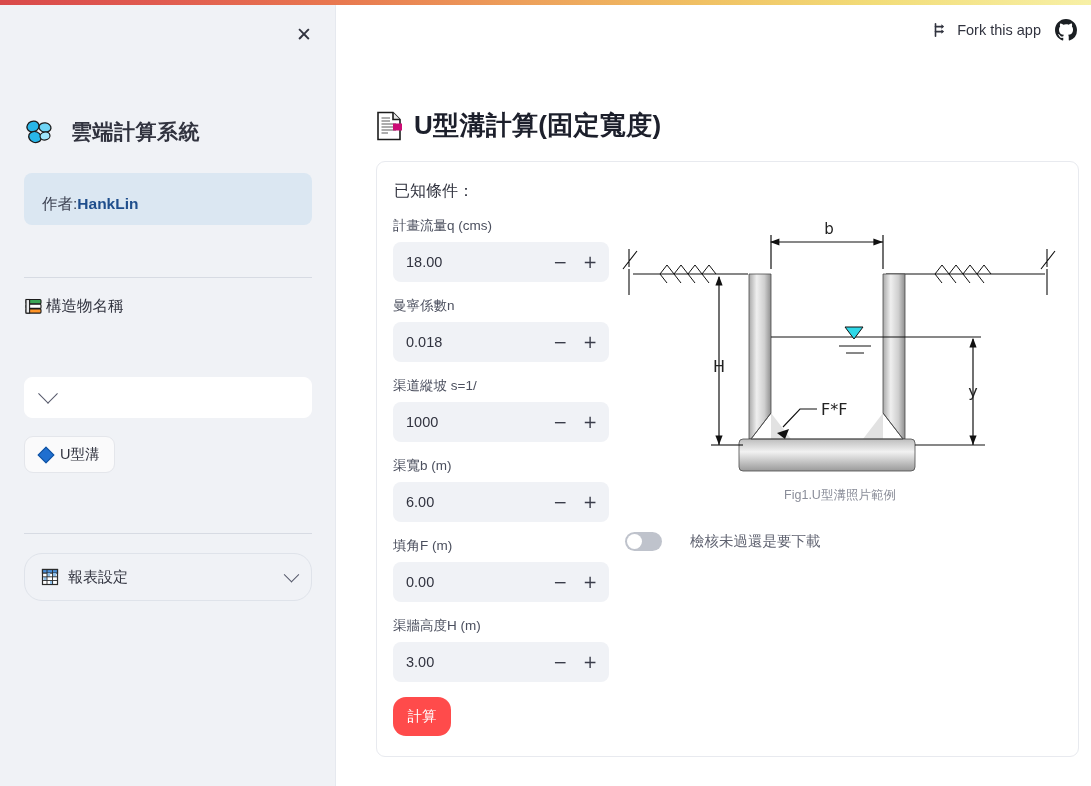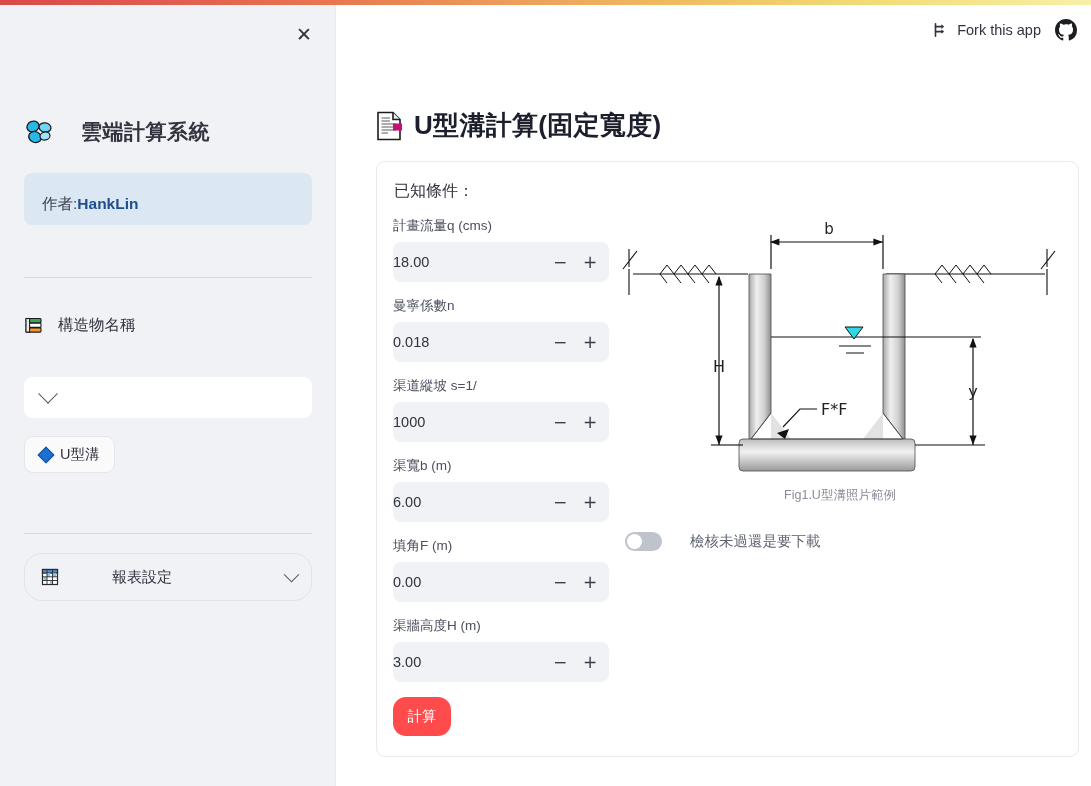--- a/index.html
+++ b/index.html
@@ -30,21 +30,21 @@
   .sidebar-close {
     position: absolute; top: 14px; right: 16px;
     width: 30px; height: 30px;
     display: flex; align-items: center; justify-content: center;
     color: #31333f; font-size: 19px; line-height: 1;
     cursor: pointer; border-radius: 4px;
     font-family: "DejaVu Sans", sans-serif;
   }
   .brand {
     position: absolute; top: 113px; left: 24px;
-    display: flex; align-items: center; gap: 27px;
+    display: flex; align-items: center; gap: 17px;
   }
   .brand-logo { width: 30px; height: 26px; flex: none; display:block; }
   .brand-title {
     font-size: 21px; font-weight: 700; color: #31333f;
     letter-spacing: 0.5px;
   }
   .author-box {
     position: absolute; top: 168px; left: 24px;
     width: 288px; height: 52px;
     background: #dbe7f2;
@@ -56,22 +56,22 @@
   .author-text b { color: #1f4e8c; font-weight: 700; }
 
   .divider {
     position: absolute; left: 24px; width: 288px; height: 1px;
     background: #d7dbe3;
   }
   .divider.d1 { top: 272px; }
   .divider.d2 { top: 528px; }
 
   .section-head {
-    position: absolute; top: 310px; left: 24px;
-    display: flex; align-items: center; gap: 15px;
+    position: absolute; top: 291px; left: 24px;
+    display: flex; align-items: center; gap: 3px;
   }
   .section-head .label { font-size: 15.5px; color: #31333f; }
   .icon-books { width: 19px; height: 19px; flex:none; display:block; }
 
   .select-box {
     position: absolute; top: 372px; left: 24px;
     width: 288px; height: 41px;
     background: #ffffff; border-radius: 8px;
     border: 1px solid #ffffff;
     display: flex; align-items: center;
@@ -103,21 +103,20 @@
 
   .expander {
     position: absolute; top: 548px; left: 24px;
     width: 288px; height: 48px;
     background: #f0f2f6;
     border: 1px solid #dfe3ea;
     border-radius: 18px;
     display: flex; align-items: center;
     padding: 0 14px 0 16px;
     cursor: pointer;
-    gap: 44px;
   }
   .expander .label { flex: 1; font-size: 15px; color: #31333f; margin-left: 9px; }
   .icon-grid { width: 18px; height: 18px; flex:none; display:block; }
   .chevron-sm {
     width: 11px; height: 11px; flex: none;
     border-right: 1.8px solid #55586a;
     border-bottom: 1.8px solid #55586a;
     transform: rotate(45deg) translate(-2px,-2px);
   }
 
@@ -162,21 +161,21 @@
   .field-label {
     font-size: 13.5px; color: #4b4f5e; margin-bottom: 7px; display: block;
   }
   .num-input {
     position: relative;
     width: 216px; height: 40px;
     background: #f0f2f6; border-radius: 8px;
     display: flex; align-items: center;
   }
   .num-value {
-    flex: 1; 
+    flex: 1; padding-left: 13px;
     font-size: 14.5px; color: #31333f;
   }
   .step-btn {
     width: 30px; height: 38px;
     display: flex; align-items: center; justify-content: center;
     font-size: 17px; color: #3a3d4a; cursor: pointer;
     font-family: "DejaVu Sans", sans-serif; line-height: 1;
     user-select: none;
   }
   .step-btn.plus { margin-right: 4px; }

